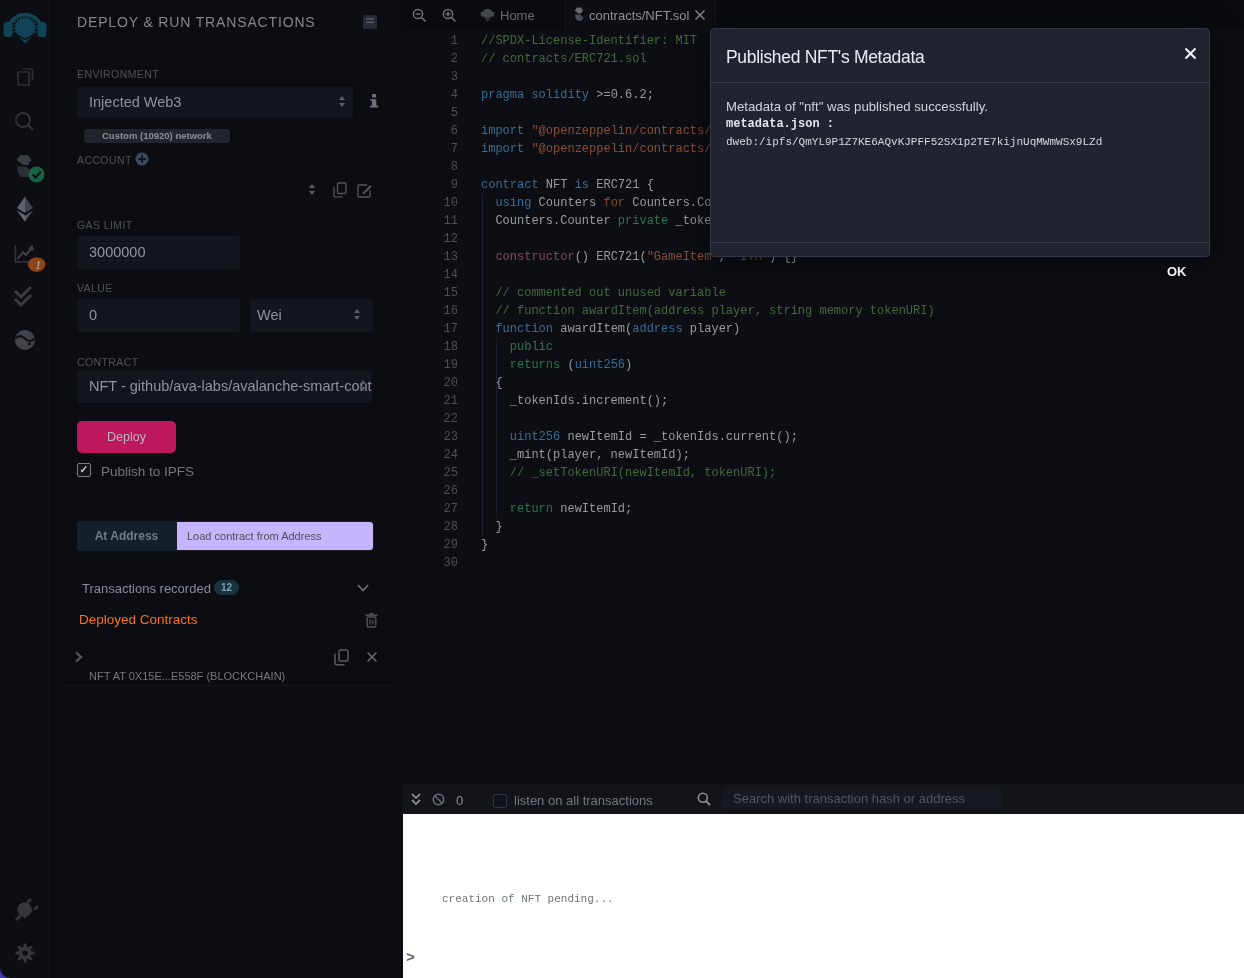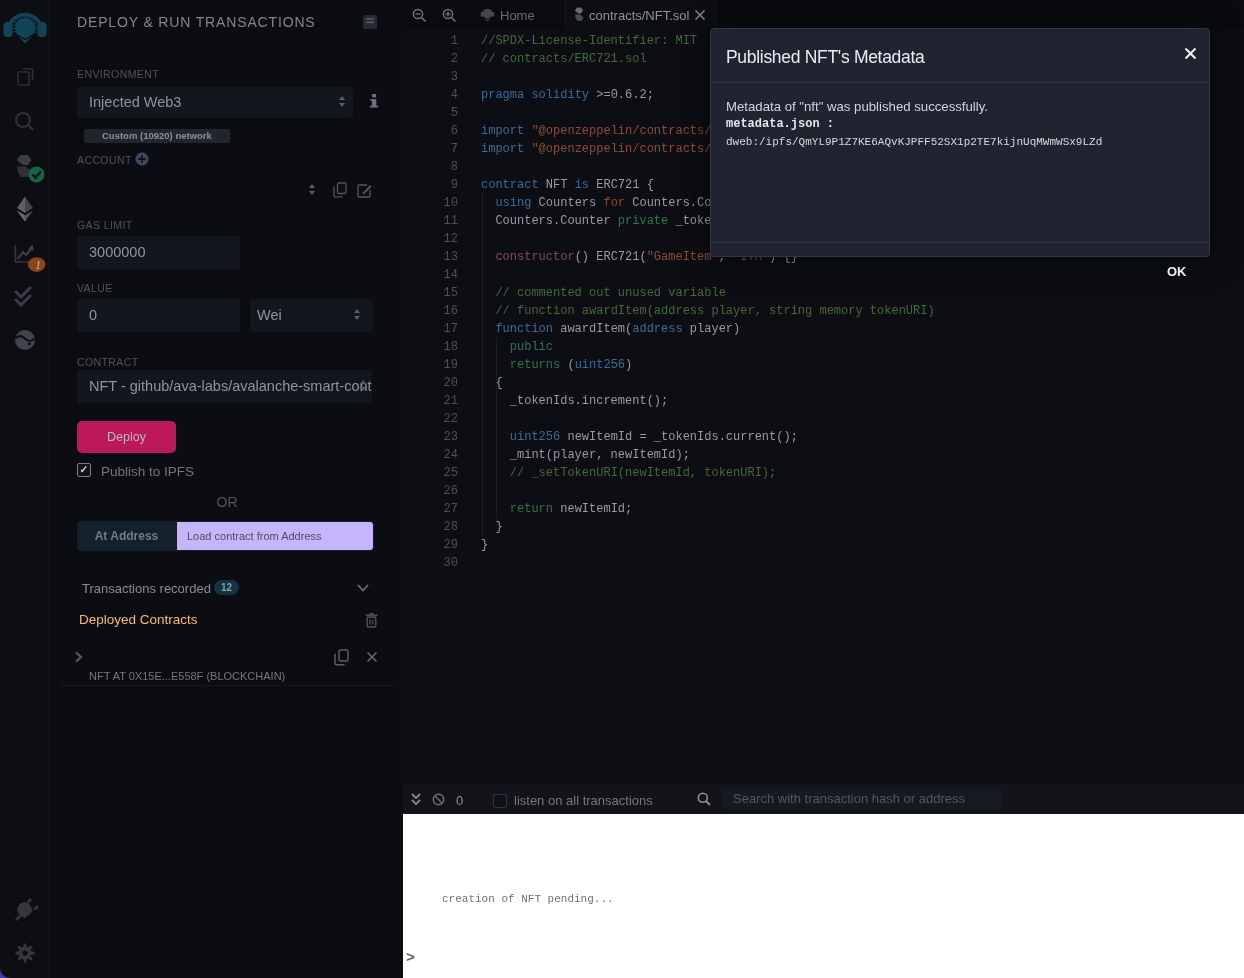--- a/index.html
+++ b/index.html
@@ -202,29 +202,28 @@
       </div>
     <div class="lbl" style="left:26px;top:356px">CONTRACT</div>
     <div class="inp" style="left:26px;top:370px;width:295px;height:33px;line-height:33px;padding-right:12px">NFT - github/ava-labs/avalanche-smart-cont</div>
     <div class="caret2" style="left:309px;top:380px">
         <i class="up"></i>
         <i class="dn"></i>
       </div>
     <div class="abs" style="left:26px;top:421px;width:99px;height:32px;background:#be185d;border-radius:5px;color:#b6b8bd;font-size:12.5px;text-align:center;line-height:32px">Deploy</div>
     <div class="abs" style="left:26px;top:463px;width:14px;height:14px;background:#12141a;border:1px solid #7c7e85;border-radius:2px;color:#c9cbd1;font-weight:bold;font-size:10.5px;line-height:11px;text-align:center">✓</div>
     <div class="abs" style="left:50px;top:464px;font-size:13.5px;color:#73757c">Publish to IPFS</div>
-    <div class="abs" style="left:0;top:494px;width:352px;text-align:center;font-size:14px;color:#54565d">OR</div>
     <div class="abs" style="left:26px;top:521px;width:99px;height:30px;background:#14202b;border-radius:4px 0 0 4px;color:#6d7682;font-size:12px;font-weight:bold;text-align:center;line-height:30px;color:#727b88">At Address</div>
     <div class="abs" style="left:125px;top:521px;width:198px;height:30px;background:#c4b5fd;border:1px solid #1a1c24;border-radius:0 4px 4px 0;color:#4e5058;font-size:11px;line-height:28px;padding-left:10px">Load contract from Address</div>
     <div class="abs" style="left:31px;top:581px;font-size:13px;color:#898c96">Transactions recorded</div>
     <div class="abs" style="left:163px;top:580px;background:#15323e;border-radius:8px;font-size:10px;font-weight:bold;color:#7da0b4;padding:3px 7px;line-height:9px">12</div>
     <svg class="abs" style="left:306px;top:584px" width="12" height="8" viewBox="0 0 12 8">
       <path d="M 1 1 L 6 6.5 L 11 1" fill="none" stroke="#6b6e75" stroke-width="1.8"></path>
     </svg>
-    <div class="abs" style="left:28px;top:612px;font-size:13.5px;color:#fdba74">Deployed Contracts</div>
+    <div class="abs" style="left:28px;top:612px;font-size:13.5px;color:#f97316">Deployed Contracts</div>
     <svg class="abs" style="left:314px;top:613px" width="13" height="15" viewBox="0 0 13 15">
       <rect x="2.2" y="4" width="8.6" height="10" rx="1" fill="none" stroke="#54565e" stroke-width="1.3"></rect>
       <rect x="0.5" y="1.5" width="12" height="1.4" fill="#54565e"></rect>
       <rect x="4.5" y="0" width="4" height="1.6" fill="#54565e"></rect>
       <rect x="4.4" y="6.5" width="1.2" height="5" fill="#54565e"></rect>
       <rect x="7.2" y="6.5" width="1.2" height="5" fill="#54565e"></rect>
     </svg>
     <svg class="abs" style="left:23px;top:651px" width="9" height="12" viewBox="0 0 9 12">
       <path d="M 2 1.5 L 7 6 L 2 10.5" fill="none" stroke="#585b62" stroke-width="2.2"></path>
     </svg>

